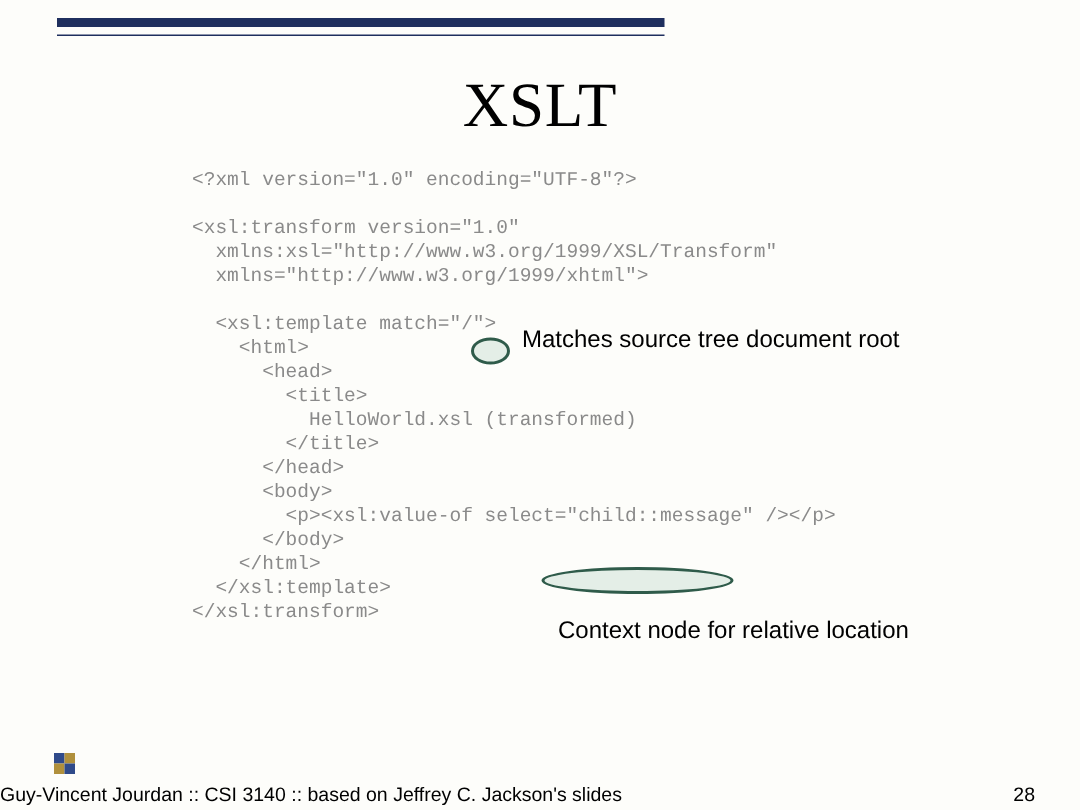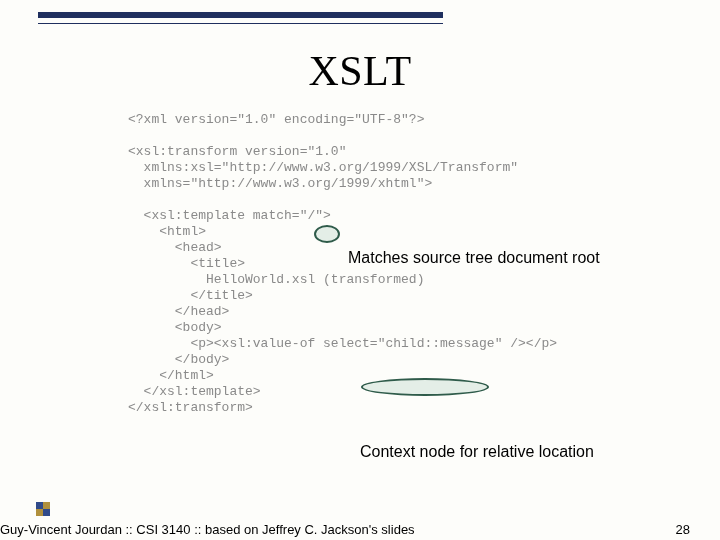--- a/index.html
+++ b/index.html
@@ -75,29 +75,28 @@
     top: 378px;
     width: 128px;
     height: 18px;
   }
   .callout {
     position: absolute;
     font-family: Arial, Helvetica, sans-serif;
     font-size: 16px;
     color: #000;
     line-height: 19px;
-    margin-top: 31px;
   }
   .callout-1 {
     left: 348px;
     top: 217px;
     width: 320px;
   }
   .callout-2 {
-    left: 360px;
+    left: 372px;
     top: 411px;
     width: 320px;
   }
   .footer {
     position: absolute;
     bottom: 18px;
     left: 0;
     width: 720px;
     font-family: Arial, Helvetica, sans-serif;
     font-size: 13px;

